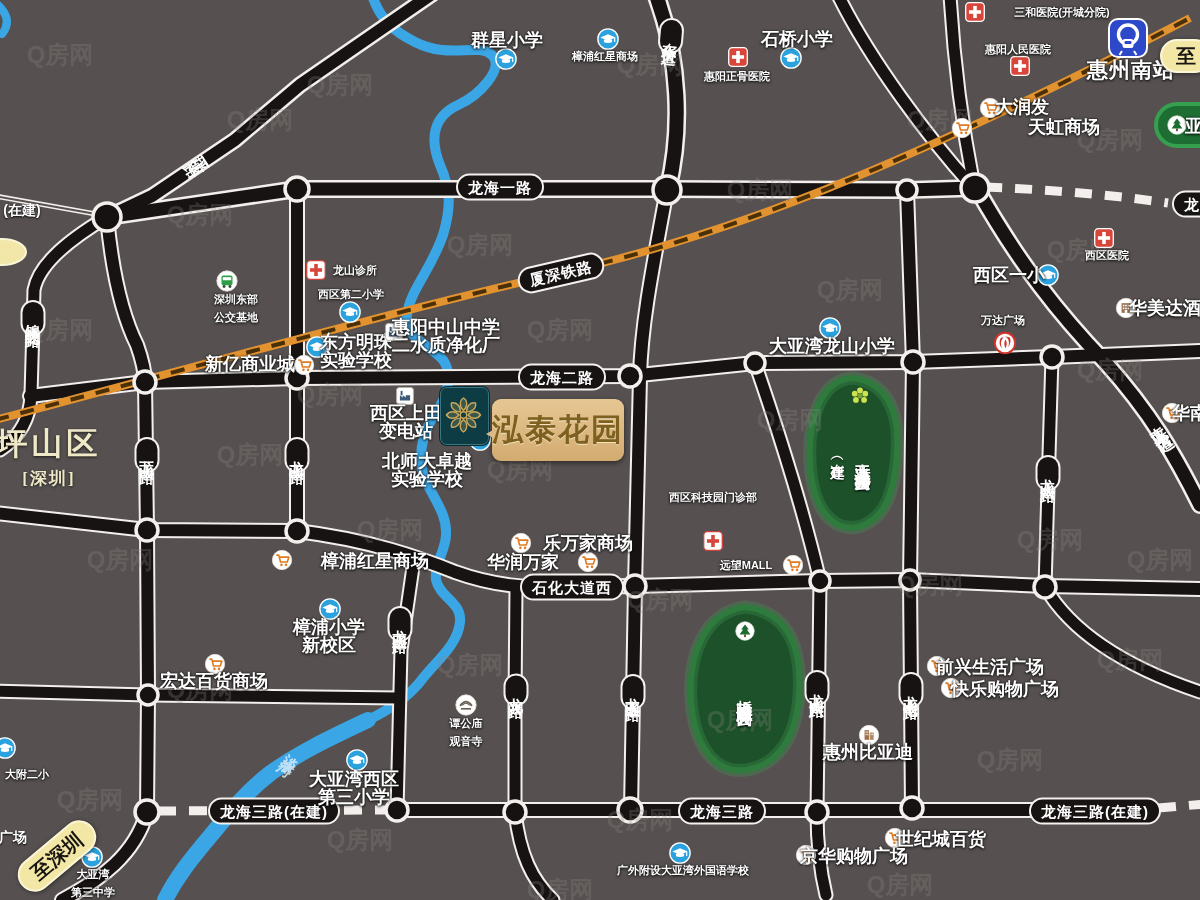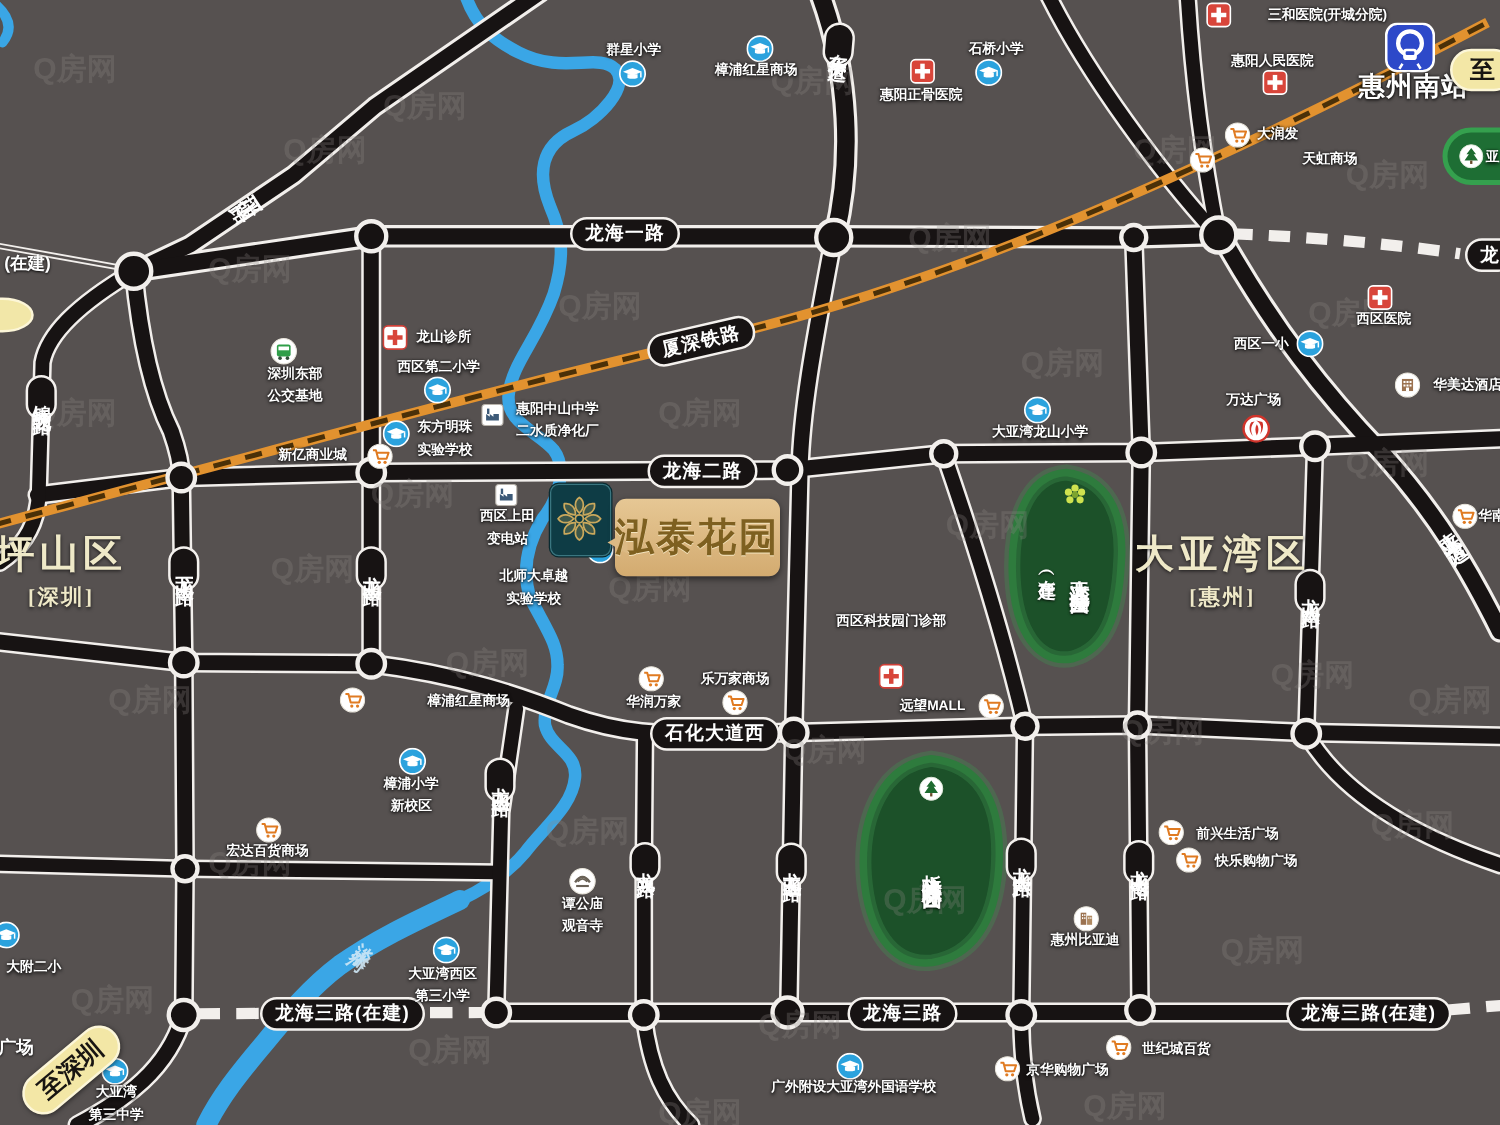--- a/index.html
+++ b/index.html
@@ -2,21 +2,21 @@
 <html><head>
 <meta charset="utf-8">
 <style>
   html,body{margin:0;padding:0;background:#2b2828;}
   #stage{position:relative;width:1200px;height:900px;overflow:hidden;background:#565150;
          font-family:"Liberation Sans","DejaVu Sans",sans-serif;}
   #roadsvg{position:absolute;left:0;top:0;}
   #labels{position:absolute;left:0;top:0;width:1200px;height:900px;}
   .wm{position:absolute;color:#8d8885;opacity:.28;font:bold 24px "Liberation Sans",sans-serif;
       transform:translate(-50%,-50%);pointer-events:none;white-space:nowrap;}
-  .poi-t{position:absolute;transform:translate(-50%,-50%);color:#fff;font-weight:bold;font-size:11px;
+  .poi-t{position:absolute;transform:translate(-50%,-50%);color:#fff;font-weight:bold;font-size:18px;
          white-space:nowrap;text-shadow:0 1px 3px rgba(0,0,0,.9),0 0 2px rgba(0,0,0,.8);text-align:center;line-height:18px;}
   .poi-t.big{font-size:11px;}
   .poi-t.station{font-size:21px;letter-spacing:1px;}
   .icon{position:absolute;transform:translate(-50%,-50%);line-height:0;}
   .pill{position:absolute;transform:translate(-50%,-50%);background:#171313;color:#fff;
         border:2px solid #f4f1ee;border-radius:14px;font:bold 15px/1 "Liberation Sans",sans-serif;
         padding:4px 10px;white-space:nowrap;letter-spacing:1px;}
   .pill.v{writing-mode:vertical-rl;text-orientation:upright;padding:10px 3px;letter-spacing:3px;border-radius:13px;}
   .roadtxt{position:absolute;color:#fff;font:bold 16px "Liberation Sans",sans-serif;
            writing-mode:vertical-rl;text-orientation:upright;letter-spacing:3px;white-space:nowrap;
@@ -582,24 +582,20 @@
           <circle cx="12.3" cy="19" r="1.6" fill="#e07b22"></circle>
           <circle cx="18" cy="19" r="1.6" fill="#e07b22"></circle>
         </svg></span>
       <div class="poi-t" style="left: 1199px; top: 413px;">
         <div>华南城</div>
       </div>
       <div class="area" style="left: 49px; top: 456px;">
         <div class="nm">坪山区</div>
         <div class="sub">[深圳]</div>
       </div>
-      <div class="area" style="left: 978px; top: 456px;">
-        <div class="nm">大亚湾区</div>
-        <div class="sub">[惠州]</div>
-      </div>
       <span class="icon" style="left: 860px; top: 396px;"><svg width="22" height="22" viewBox="0 0 26 26">
           <g fill="#cfe24f">
             <circle cx="13" cy="6.5" r="3.4"></circle>
             <circle cx="19.2" cy="10.3" r="3.4"></circle>
             <circle cx="17.8" cy="17.6" r="3.4"></circle>
             <circle cx="8.2" cy="17.6" r="3.4"></circle>
             <circle cx="6.8" cy="10.3" r="3.4"></circle>
           </g>
           <circle cx="13" cy="12.8" r="3" fill="#7ba32e"></circle>
         </svg></span>

